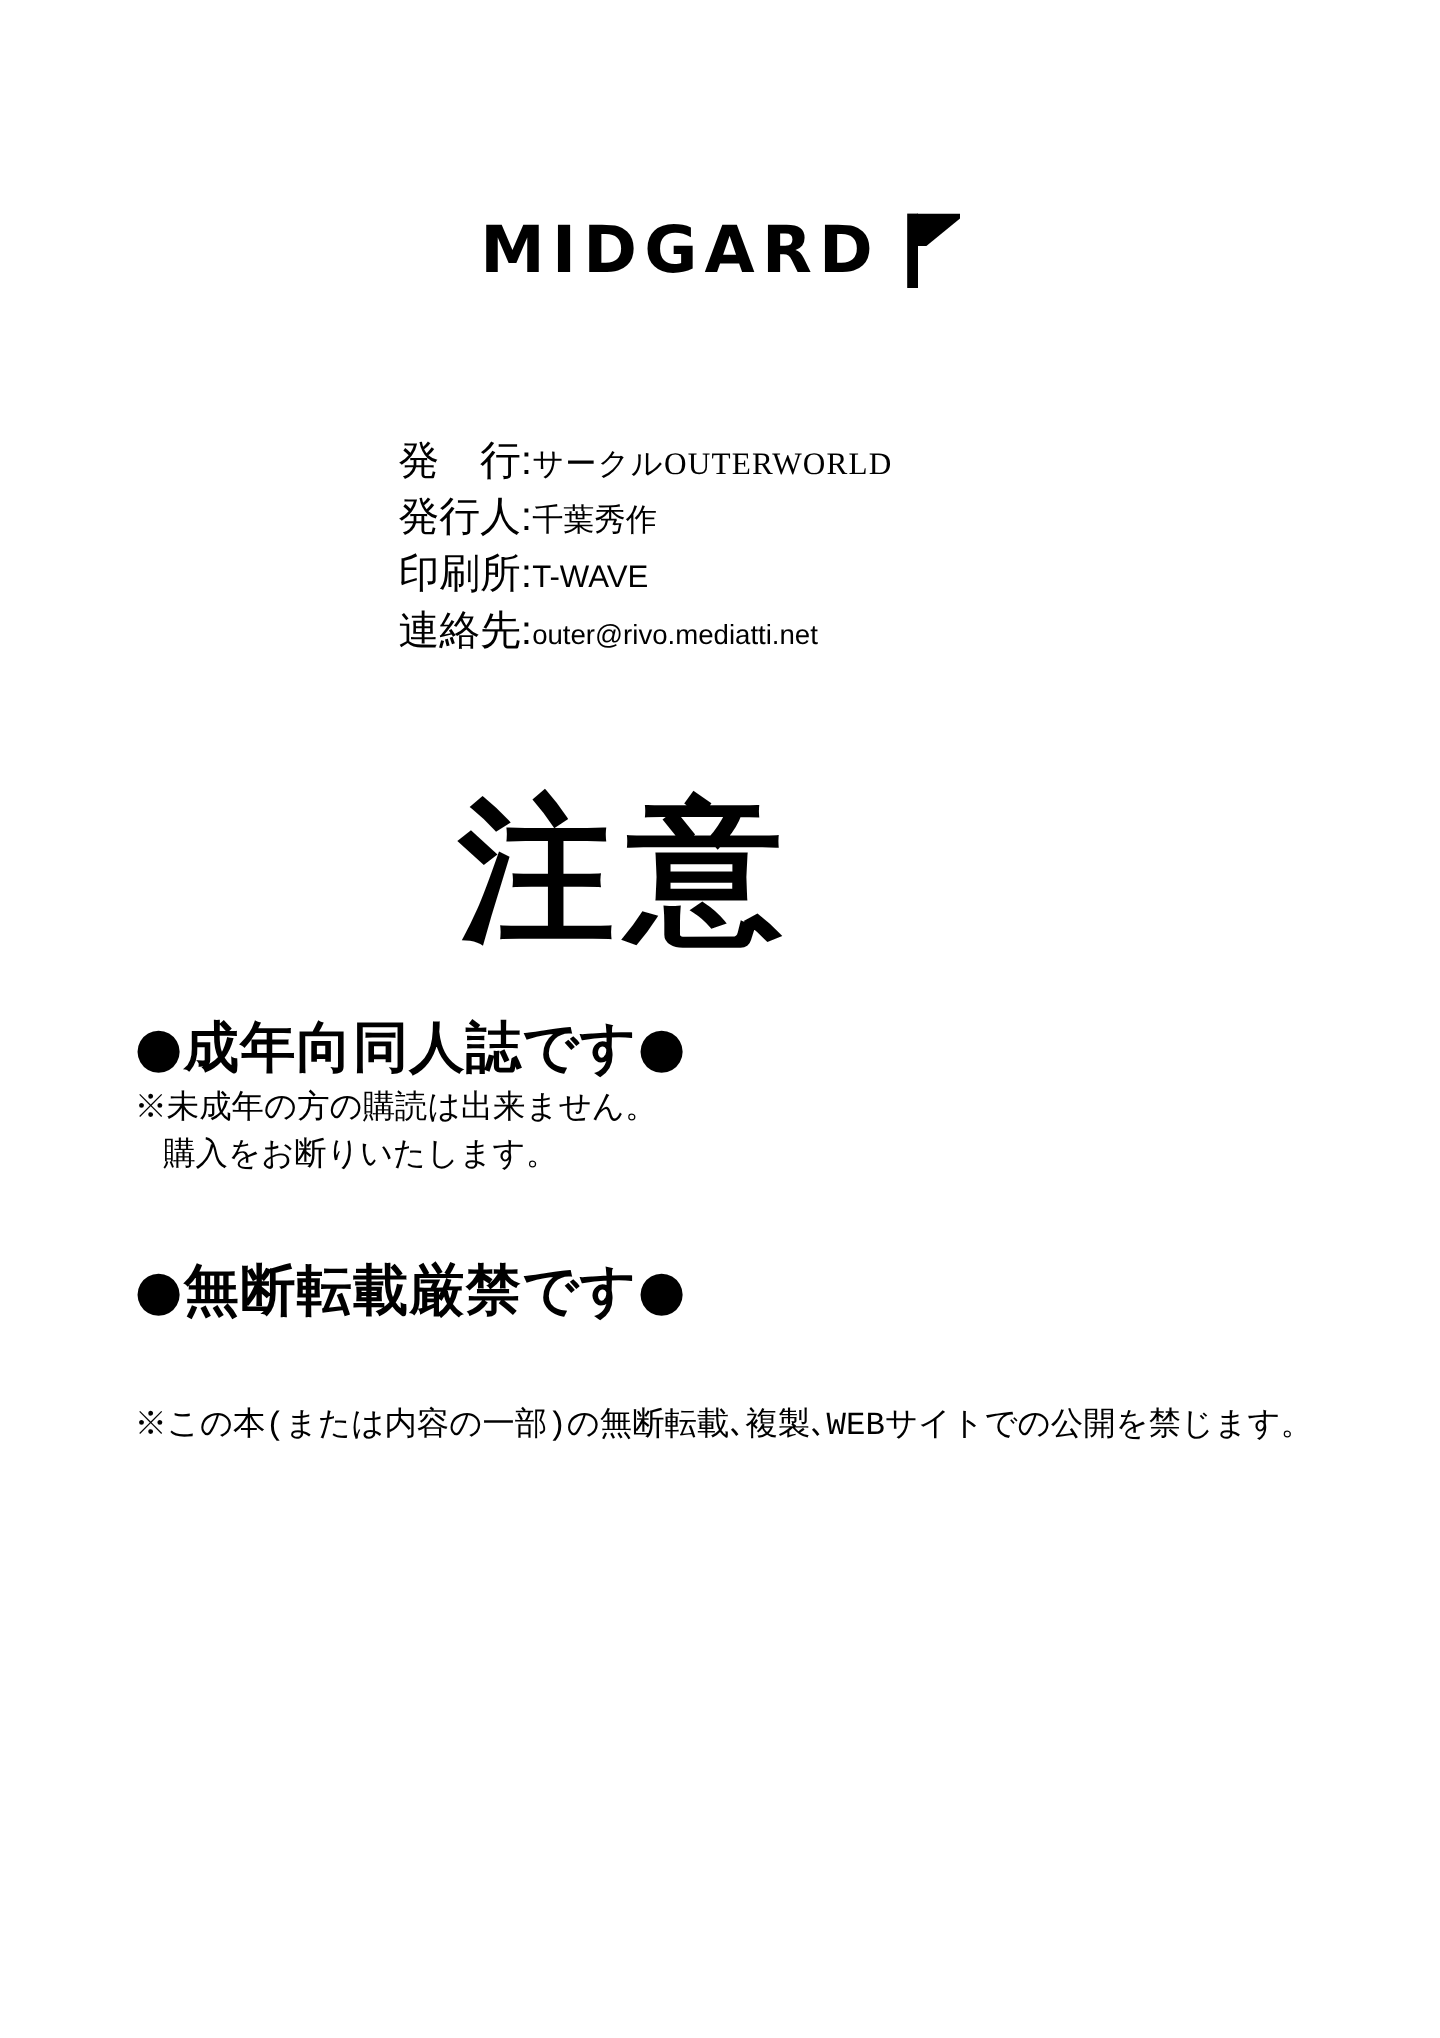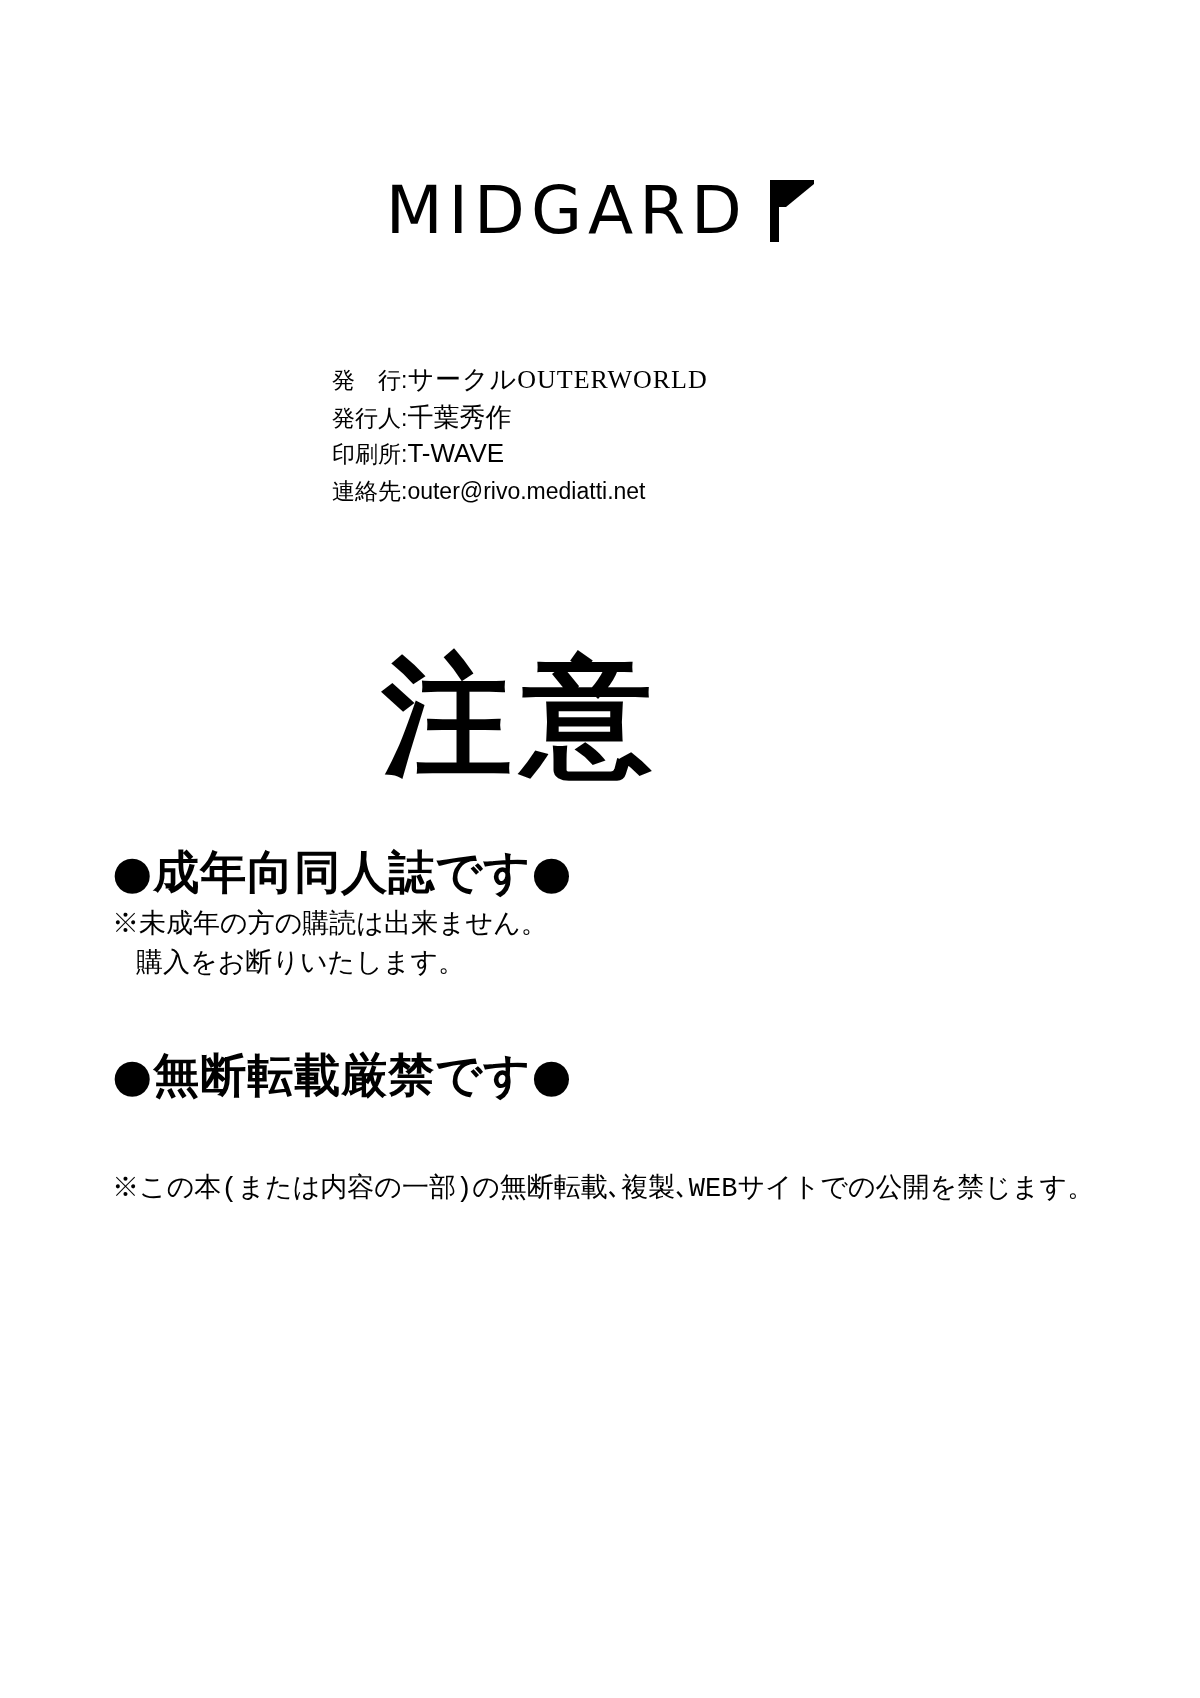--- a/index.html
+++ b/index.html
@@ -20,22 +20,22 @@
   .logo-block {
     position: absolute;
     top: 178px;
     left: 0;
     width: 1200px;
     text-align: center;
   }
   .logo-wordmark {
     display: inline-block;
     font-family: "DejaVu Sans", sans-serif;
-    font-weight: normal;
-    font-size: 66px;
+    font-weight: bold;
+    font-size: 54px;
     letter-spacing: 6px;
     line-height: 1;
     vertical-align: middle;
   }
   .logo-flag {
     display: inline-block;
     position: relative;
     width: 44px;
     height: 62px;
     margin-left: 18px;
@@ -57,21 +57,21 @@
     left: 332px;
     font-size: 26px;
     line-height: 1.33;
     font-family: "Liberation Sans", sans-serif;
   }
   .colophon .row {
     white-space: nowrap;
     margin-bottom: 2px;
   }
   .colophon .lbl {
-    font-size: 23px;
+    font-size: 34px;
   }
   .colophon .serif-val {
     font-family: "Liberation Serif", serif;
     font-size: 26px;
     letter-spacing: 1px;
   }
   .colophon .val {
     font-size: 26px;
   }
   .colophon .val-small {
@@ -82,21 +82,21 @@
     letter-spacing: 0px;
   }
 
   
   .notice-heading {
     position: absolute;
     top: 662px;
     left: 0;
     width: 1044px;
     text-align: center;
-    font-family: Liberation Mono, monospace;
+    font-family: Liberation Serif, serif;
     font-weight: bold;
     font-size: 130px;
     letter-spacing: 10px;
     line-height: 1;
   }
 
   
   .sections {
     position: absolute;
     top: 845px;

